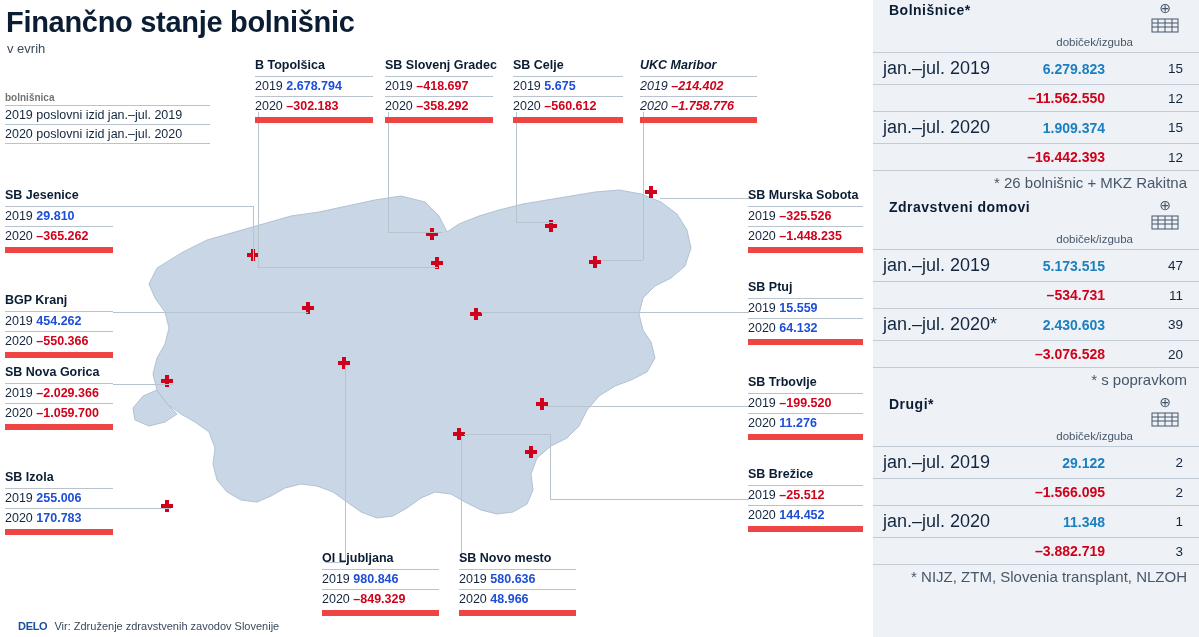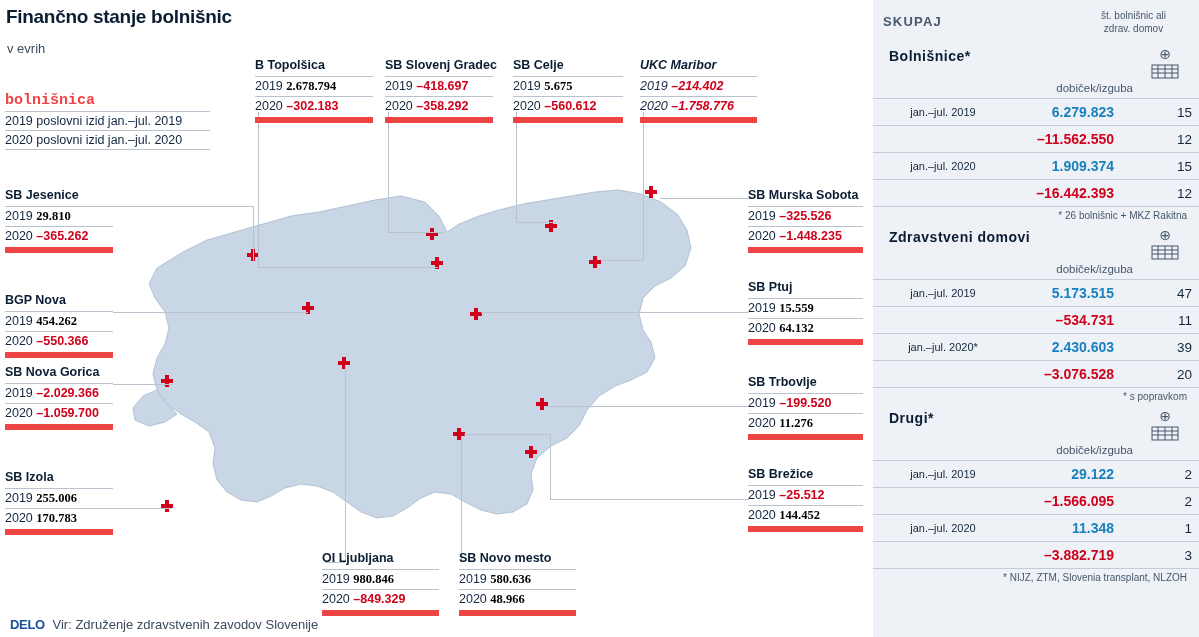--- a/index.html
+++ b/index.html
@@ -20,46 +20,45 @@
     position: relative;
     width: 1199px;
     height: 637px;
   }
 
   
   .title {
     position: absolute;
     left: 6px;
     top: 6px;
-    font-size: 19px;
+    font-size: 29px;
     font-weight: bold;
     letter-spacing: -0.3px;
     color: #0b1d33;
   }
   .subtitle {
     position: absolute;
     left: 7px;
     top: 41px;
     font-size: 13px;
     color: #3b4a5c;
   }
 
   
   .legend {
     position: absolute;
     left: 5px;
     top: 92px;
     width: 205px;
   }
   .legend .lg-title {
-    font-size: 15px;
-    font-weight: bold;
-    color: #ef4444;
+    font-size: 10px;
+    font-weight: bold;
+    color: #737373;
     padding-bottom: 2px;
-    font-family: Liberation Mono, monospace;
   }
   .legend .lg-row {
     font-size: 12.5px;
     color: #12263f;
     border-top: 1px solid #b9c3cd;
     padding: 2px 0 2px 0;
     white-space: nowrap;
   }
   .legend .lg-row:last-child { border-bottom: 1px solid #b9c3cd; }
   .legend .yr { color: #12263f; }
@@ -91,21 +90,21 @@
   .callout .co-row {
     border-top: 1px solid #b9c3cd;
     padding: 2px 0 2px 0;
     white-space: nowrap;
     font-size: 12.5px;
   }
   .callout .co-row:last-child { border-bottom: 6px solid #ef4444; }
   .co-year { color: #12263f; }
   .val { font-weight: bold; }
   .neg { color: #d0021b; }
-  .pos { color: #000000; font-family: Liberation Serif, serif; }
+  .pos { color: #1d4ed8; }
 
   
   .conn {
     position: absolute;
     background: #b9c3cd;
   }
   .conn.h { height: 1px; }
   .conn.v { width: 1px; }
 
   
@@ -184,54 +183,53 @@
     font-size: 13px;
   }
   table.fig td {
     border-top: 1px solid #c2ccd6;
     padding: 5px 0 5px 0;
     vertical-align: middle;
   }
   table.fig td.lab {
     width: 120px;
     padding-left: 10px;
-    font-size: 11px;
+    font-size: 18px;
     color: #12263f;
     white-space: nowrap;
-    text-align: center;
   }
   table.fig td.num {
     text-align: right;
     padding-right: 26px;
     font-weight: bold;
     font-size: 14px;
   }
   table.fig td.cnt {
     text-align: right;
-    padding-right: 7px;
+    padding-right: 16px;
     width: 52px;
     font-size: 13.5px;
     color: #12263f;
   }
   .blue { color: #1a7fbf; }
   .red  { color: #d0021b; }
   .note {
     text-align: right;
-    font-size: 10px;
+    font-size: 15px;
     color: #46576b;
     padding: 3px 12px 6px 0;
     border-top: 1px solid #c2ccd6;
   }
 
   
   .footer {
     position: absolute;
-    left: 10px;
+    left: 18px;
     bottom: 5px;
-    font-size: 13px;
+    font-size: 11px;
     color: #3b4a5c;
   }
   .delo {
     font-weight: bold;
     color: #1b4fa0;
     letter-spacing: -0.3px;
     margin-right: 4px;
   }
 </style>
 </head>
@@ -381,21 +379,21 @@
     <div class="co-row"><span class="co-year">2020</span> <span class="val neg">–1.758.776</span></div>
   </div>
 
   <div class="callout" style="left:5px; top:188px; width:108px;">
     <div class="co-name">SB Jesenice</div>
     <div class="co-row"><span class="co-year">2019</span> <span class="val pos">29.810</span></div>
     <div class="co-row"><span class="co-year">2020</span> <span class="val neg">–365.262</span></div>
   </div>
 
   <div class="callout" style="left:5px; top:293px; width:108px;">
-    <div class="co-name">BGP Nova</div>
+    <div class="co-name">BGP Kranj</div>
     <div class="co-row"><span class="co-year">2019</span> <span class="val pos">454.262</span></div>
     <div class="co-row"><span class="co-year">2020</span> <span class="val neg">–550.366</span></div>
   </div>
 
   <div class="callout" style="left:5px; top:365px; width:108px;">
     <div class="co-name">SB Nova Gorica</div>
     <div class="co-row"><span class="co-year">2019</span> <span class="val neg">–2.029.366</span></div>
     <div class="co-row"><span class="co-year">2020</span> <span class="val neg">–1.059.700</span></div>
   </div>
 
@@ -435,27 +433,20 @@
     <div class="co-row"><span class="co-year">2020</span> <span class="val neg">–849.329</span></div>
   </div>
 
   <div class="callout" style="left:459px; top:551px; width:117px;">
     <div class="co-name">SB Novo mesto</div>
     <div class="co-row"><span class="co-year">2019</span> <span class="val pos">580.636</span></div>
     <div class="co-row"><span class="co-year">2020</span> <span class="val pos">48.966</span></div>
   </div>
 
   <div id="panel">
-    <div class="panel-head">
-      <div class="sk">SKUPAJ</div>
-      <div class="sbl">
-        <div>št. bolnišnic ali</div>
-        <div>zdrav. domov</div>
-      </div>
-    </div>
 
     <div class="sect">
       <div class="sect-title">Bolnišnice*</div>
       <div class="sect-sub">
         <div class="dl">dobiček/izguba</div>
         <div class="hosp-icon">
           <div class="cross">⊕</div>
           <svg width="28" height="18" viewBox="0 0 28 18">
             <rect x="1" y="4" width="26" height="13" fill="none" stroke="#46576b" stroke-width="1"></rect>
             <line x1="1" y1="8" x2="27" y2="8" stroke="#46576b" stroke-width="1"></line>

